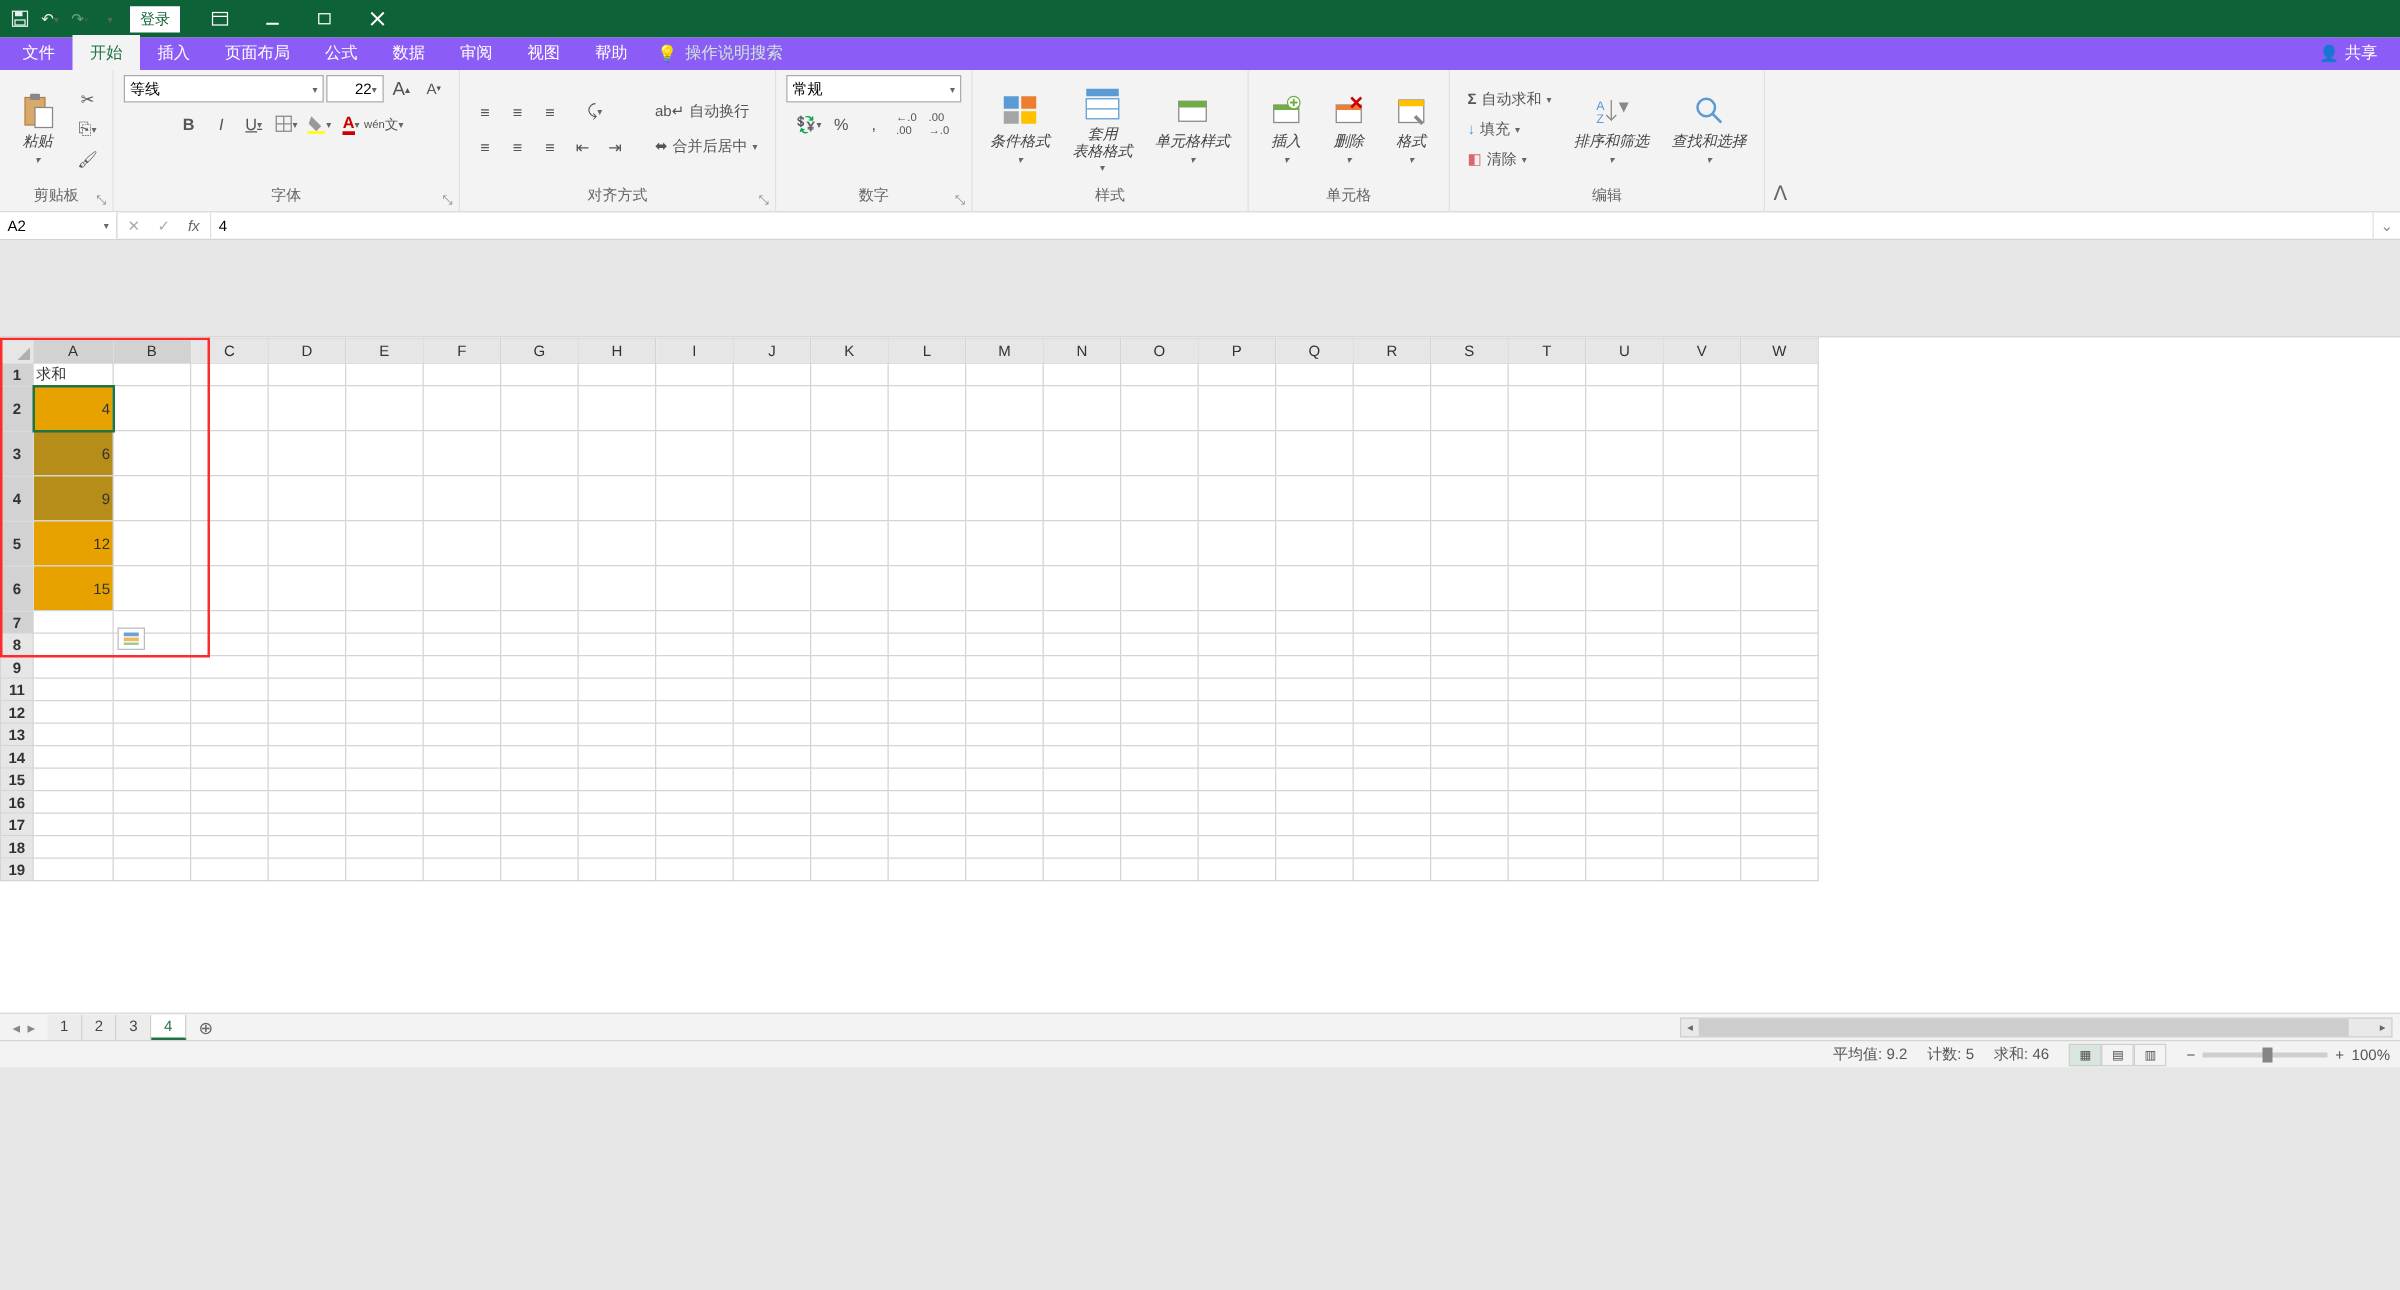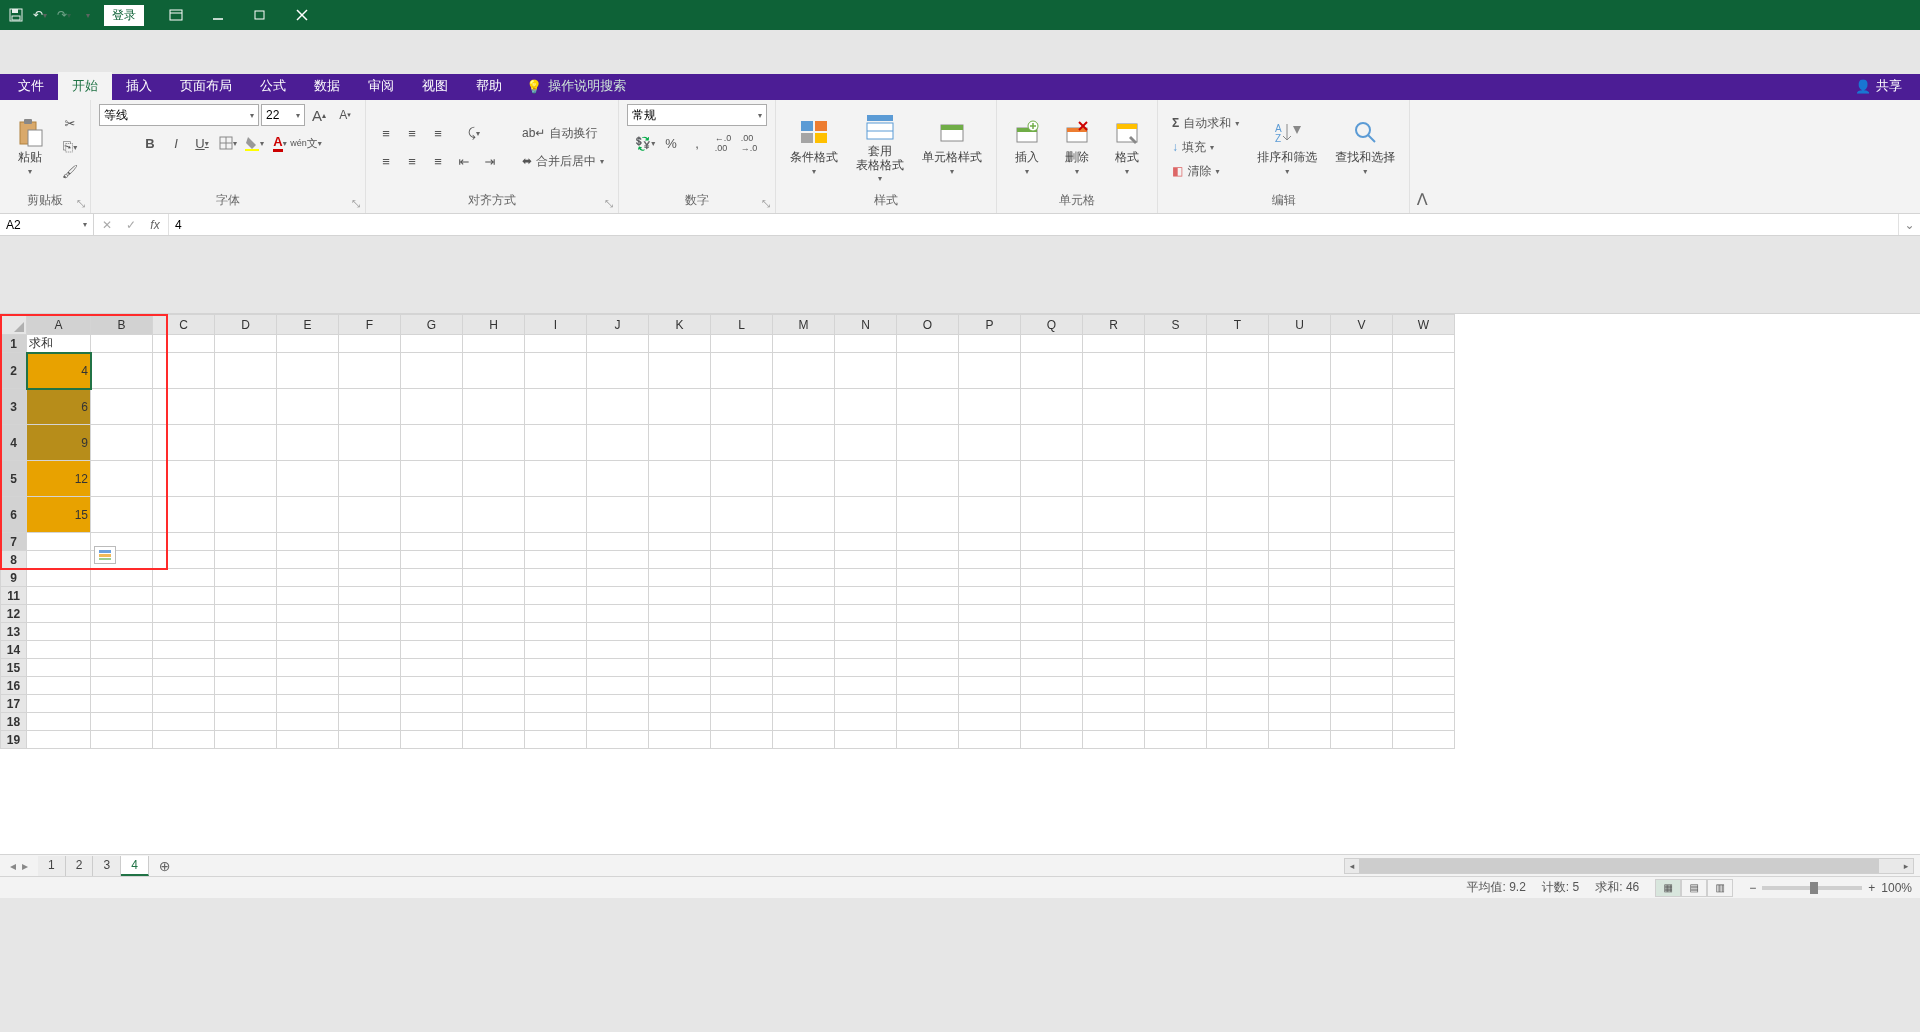--- a/index.html
+++ b/index.html
@@ -8,46 +8,46 @@
 
 .titlebar { height: 30px; background: #0e6237; display: flex; align-items: center; color: #fff; font-size: 12px; }
 .titlebar .qat { display: flex; align-items: center; gap: 8px; padding: 0 8px; }
 .titlebar .qat-icon { width: 16px; height: 16px; display: flex; align-items: center; justify-content: center; opacity: 0.9; cursor: pointer; }
 .titlebar .title { flex: 1; text-align: center; }
 .titlebar .win-btns { display: flex; align-items: center; gap: 2px; }
 .titlebar .login-btn { background: #fff; color: #0e6237; padding: 2px 8px; font-size: 12px; margin-right: 10px; cursor: pointer; }
 .titlebar .win-btn { width: 40px; height: 30px; display: flex; align-items: center; justify-content: center; cursor: pointer; }
 
 
-.tabs { height: 26px; background: #4c1d95; display: flex; align-items: flex-end; padding: 0 4px; color: #fff; font-size: 13px; margin-top: 44px; }
+.tabs { height: 26px; background: #8b5cf6; display: flex; align-items: flex-end; padding: 0 4px; color: #fff; font-size: 13px; }
 .tab { padding: 5px 14px; cursor: pointer; }
 .tab.active { background: #f3f3f3; color: #217346; }
 .tell-me { display: flex; align-items: center; gap: 6px; padding: 5px 10px; color: #cfe6d8; }
 .share { margin-left: auto; padding: 5px 14px; display: flex; align-items: center; gap: 4px; }
 
 
 .ribbon { height: 114px; background: #f3f3f3; border-bottom: 1px solid #d4d4d4; display: flex; }
 .group { border-right: 1px solid #e1e1e1; padding: 4px 8px 2px 8px; display: flex; flex-direction: column; justify-content: space-between; position: relative; }
 .group-body { flex: 1; display: flex; align-items: center; gap: 6px; }
 .group-label { text-align: center; font-size: 12px; color: #666; padding: 2px 0; position: relative; }
 .dialog-launcher { position: absolute; right: 2px; bottom: 2px; width: 14px; height: 14px; font-size: 10px; color: #888; cursor: pointer; display: flex; align-items: center; justify-content: center; }
 
 .big-btn { display: flex; flex-direction: column; align-items: center; justify-content: center; gap: 2px; padding: 2px 6px; cursor: pointer; font-size: 12px; color: #444; min-width: 44px; }
 .big-btn .ico { width: 32px; height: 32px; display: flex; align-items: center; justify-content: center; }
-.big-btn .lbl { text-align: center; line-height: 1.1; }
+.big-btn .lbl { text-align: center; line-height: 1.1; font-style: italic; }
 .dd-arrow { font-size: 8px; color: #666; }
 
 .small-btn { width: 24px; height: 22px; display: flex; align-items: center; justify-content: center; cursor: pointer; font-size: 13px; color: #555; }
 .wide-btn { height: 22px; padding: 0 6px; display: flex; align-items: center; gap: 4px; cursor: pointer; font-size: 12px; color: #555; }
 
 .col { display: flex; flex-direction: column; gap: 2px; }
 .row { display: flex; gap: 2px; align-items: center; }
 
 .font-name { width: 160px; height: 22px; border: 1px solid #ababab; background: #fff; font-size: 12px; padding: 0 4px; display: flex; align-items: center; justify-content: space-between; }
-.font-size { width: 44px; height: 22px; border: 1px solid #ababab; background: #fff; font-size: 12px; padding: 0 4px; display: flex; align-items: center; justify-content: space-between; }
+.font-size { width: 44px; height: 22px; border: 1px solid #ababab; background: #fff; font-size: 12px; padding: 0 22px; display: flex; align-items: center; justify-content: space-between; }
 .num-fmt { width: 140px; height: 22px; border: 1px solid #ababab; background: #fff; font-size: 12px; padding: 0 4px; display: flex; align-items: center; justify-content: space-between; }
 
 .collapse-ribbon { width: 24px; display: flex; align-items: flex-end; justify-content: center; padding-bottom: 4px; cursor: pointer; color: #666; }
 
 
 .formula-bar { height: 22px; background: #fff; border-bottom: 1px solid #d4d4d4; display: flex; align-items: stretch; font-size: 12px; }
 .name-box { width: 94px; border-right: 1px solid #d4d4d4; display: flex; align-items: center; padding: 0 6px; justify-content: space-between; background: #fff; }
 .fb-btns { display: flex; align-items: center; border-right: 1px solid #e1e1e1; padding: 0 4px; gap: 6px; color: #aaa; }
 .fb-btns span { cursor: pointer; width: 18px; text-align: center; }
 .fb-input { flex: 1; padding: 0 6px; display: flex; align-items: center; }

